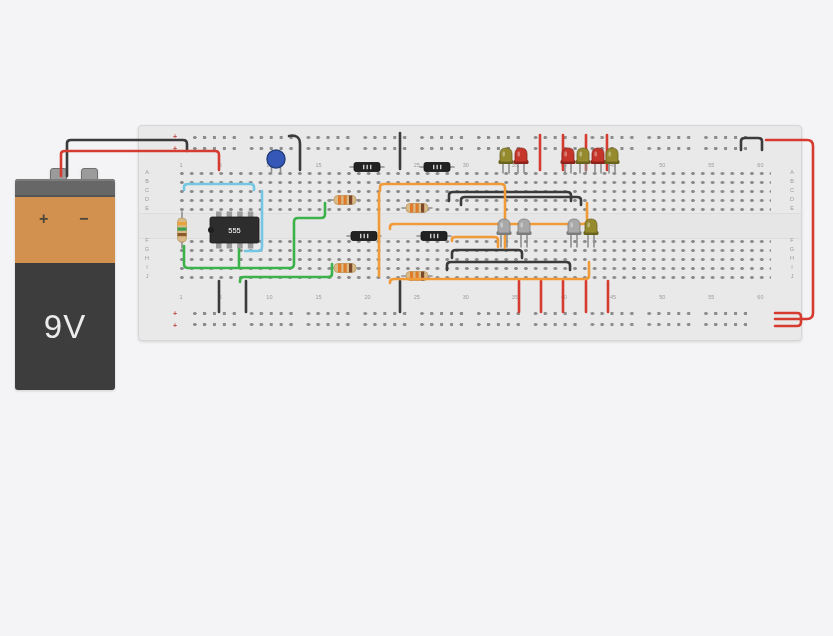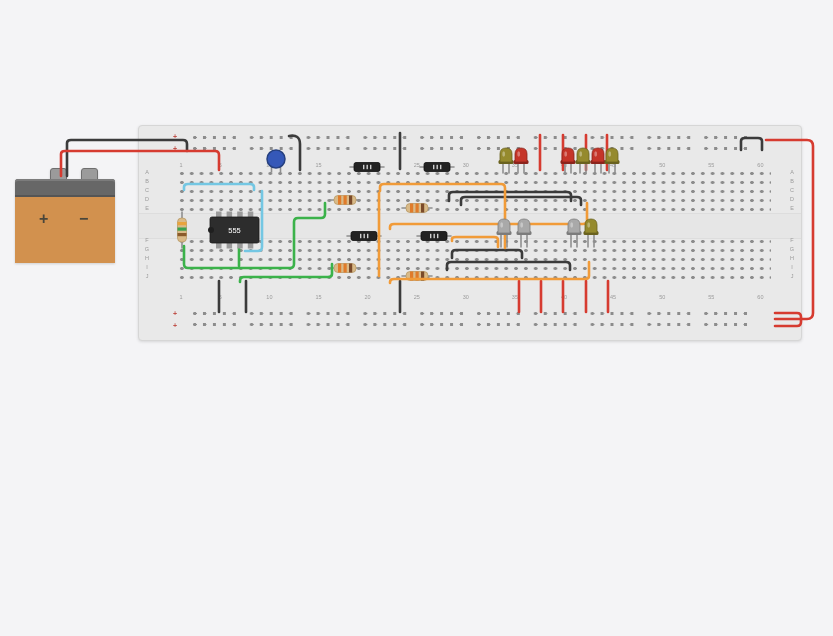--- a/index.html
+++ b/index.html
@@ -49,20 +49,23 @@
 
 <div class="canvas">
 
   <div class="battery">
     <div class="bat-terminal bat-term-left"></div>
     <div class="bat-terminal bat-term-right"></div>
     <div class="bat-cap"></div>
     <div class="bat-band">
       <span class="bat-plus">+</span>
       <span class="bat-minus">−</span>
+    </div>
+    <div class="bat-body">
+      <span class="bat-label">9V</span>
     </div>
   </div>
 
   <div class="breadboard">
     <div class="channel"></div>
     <div class="hole-strip rail-holes rail-top"></div>
     <div class="hole-strip main-holes rows-top"></div>
     <div class="hole-strip main-holes rows-bottom"></div>
     <div class="hole-strip rail-holes rail-bottom"></div>
   </div>

